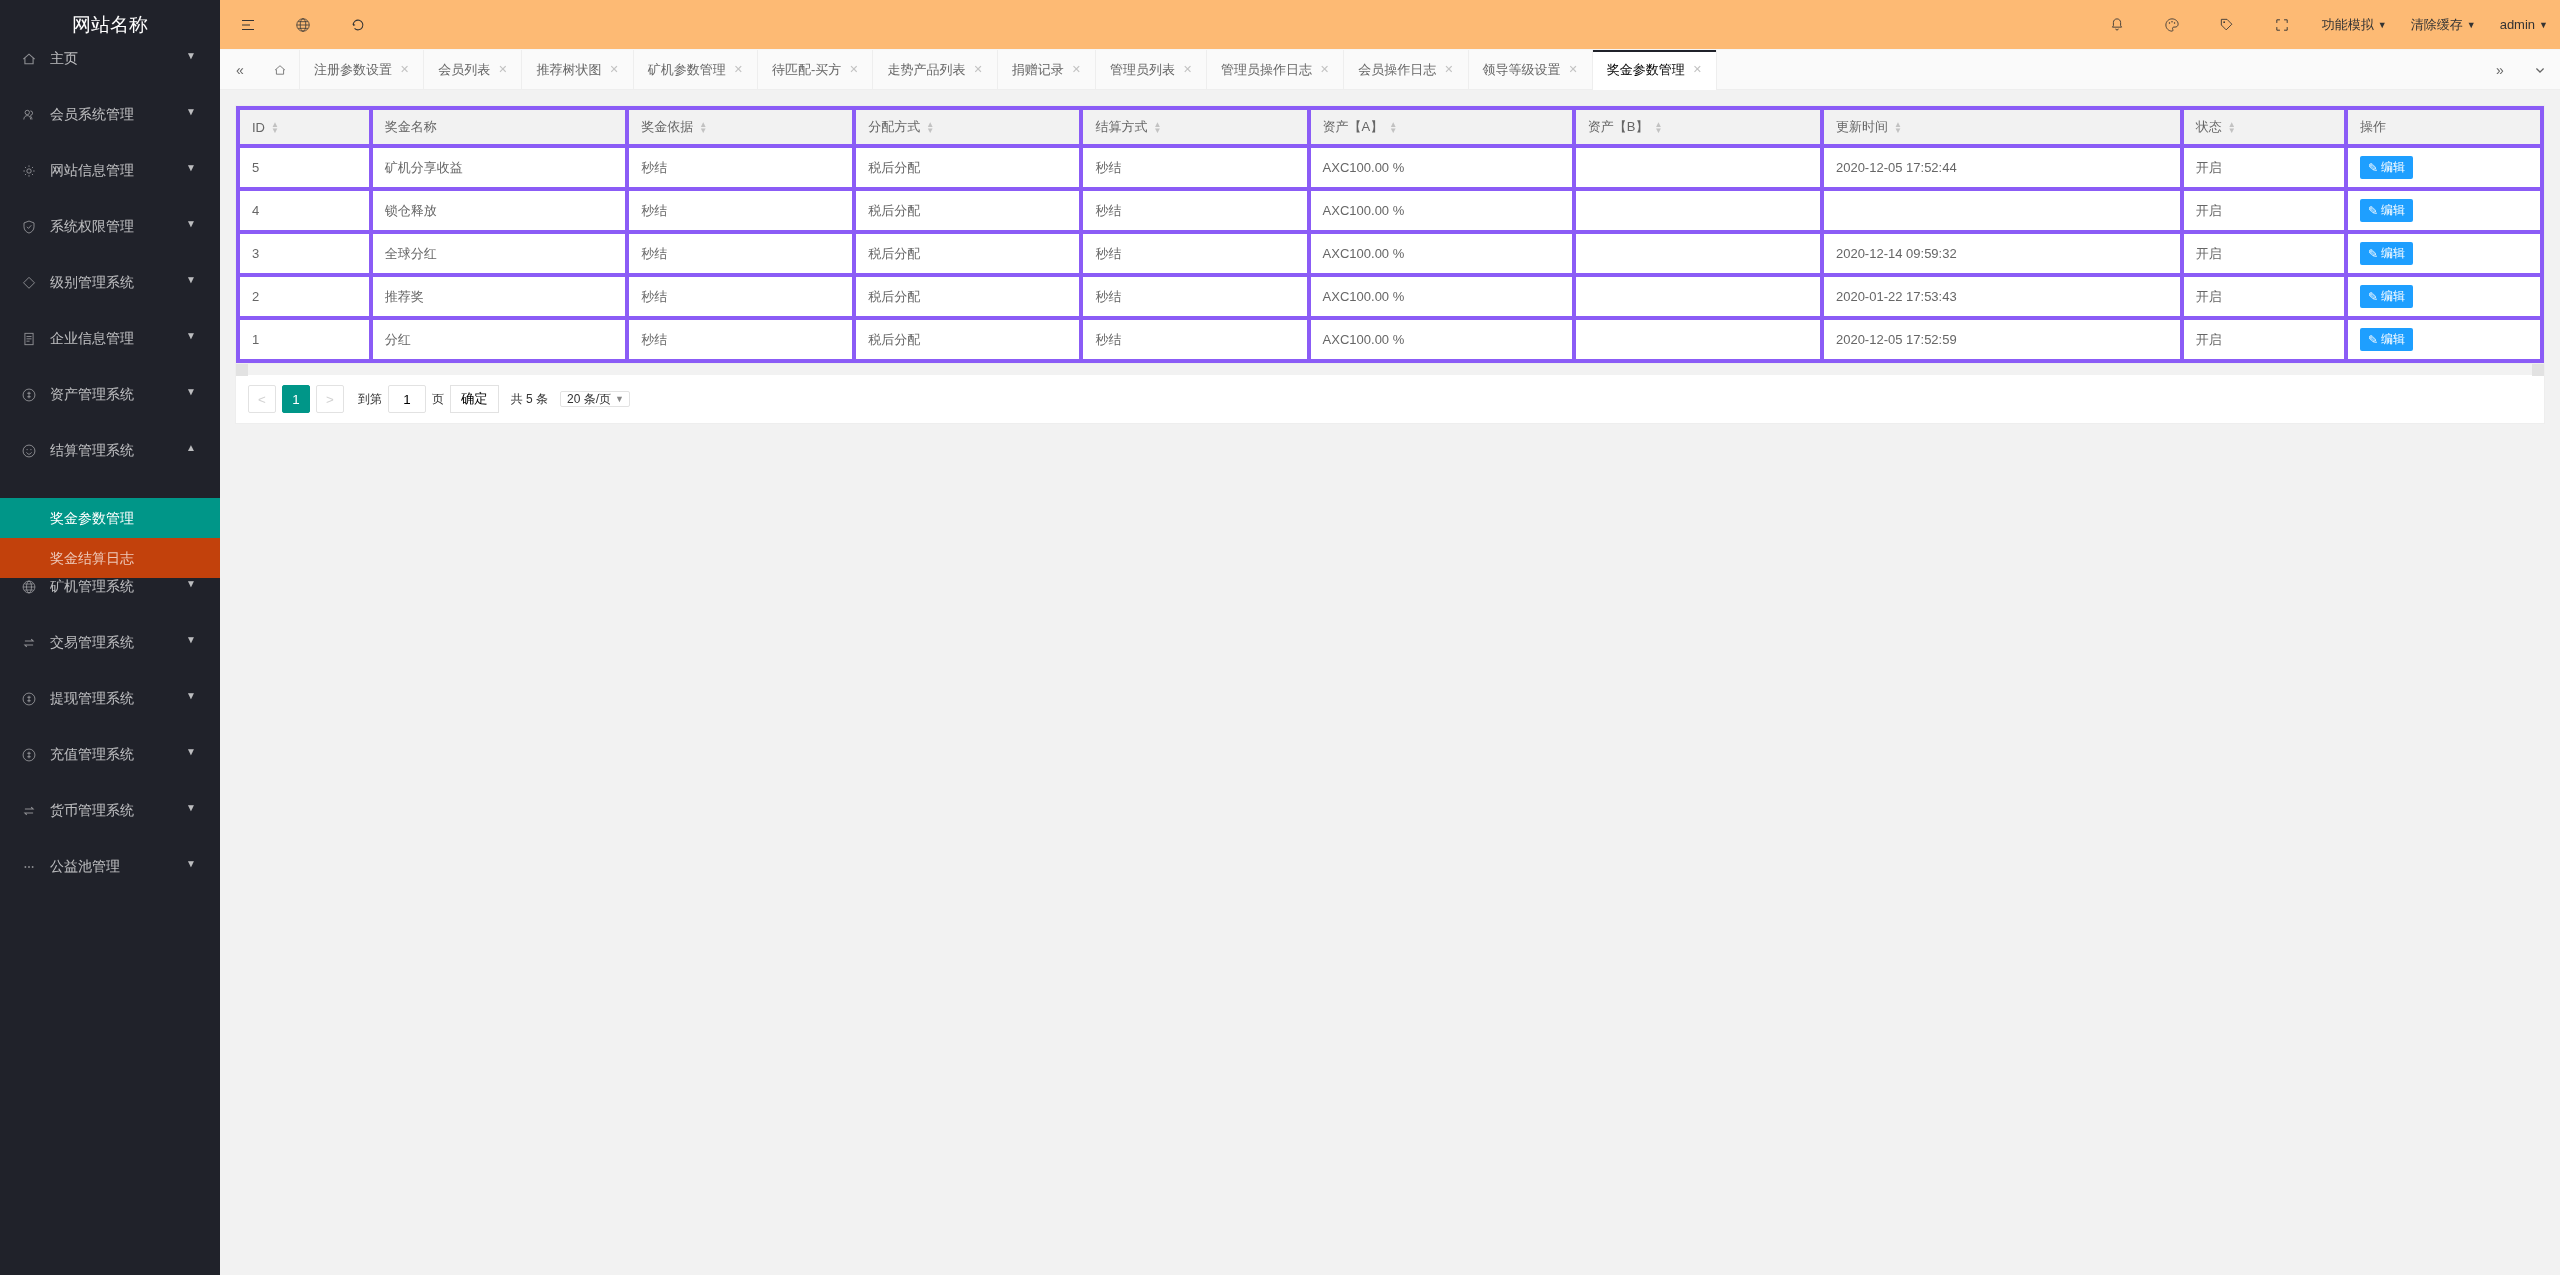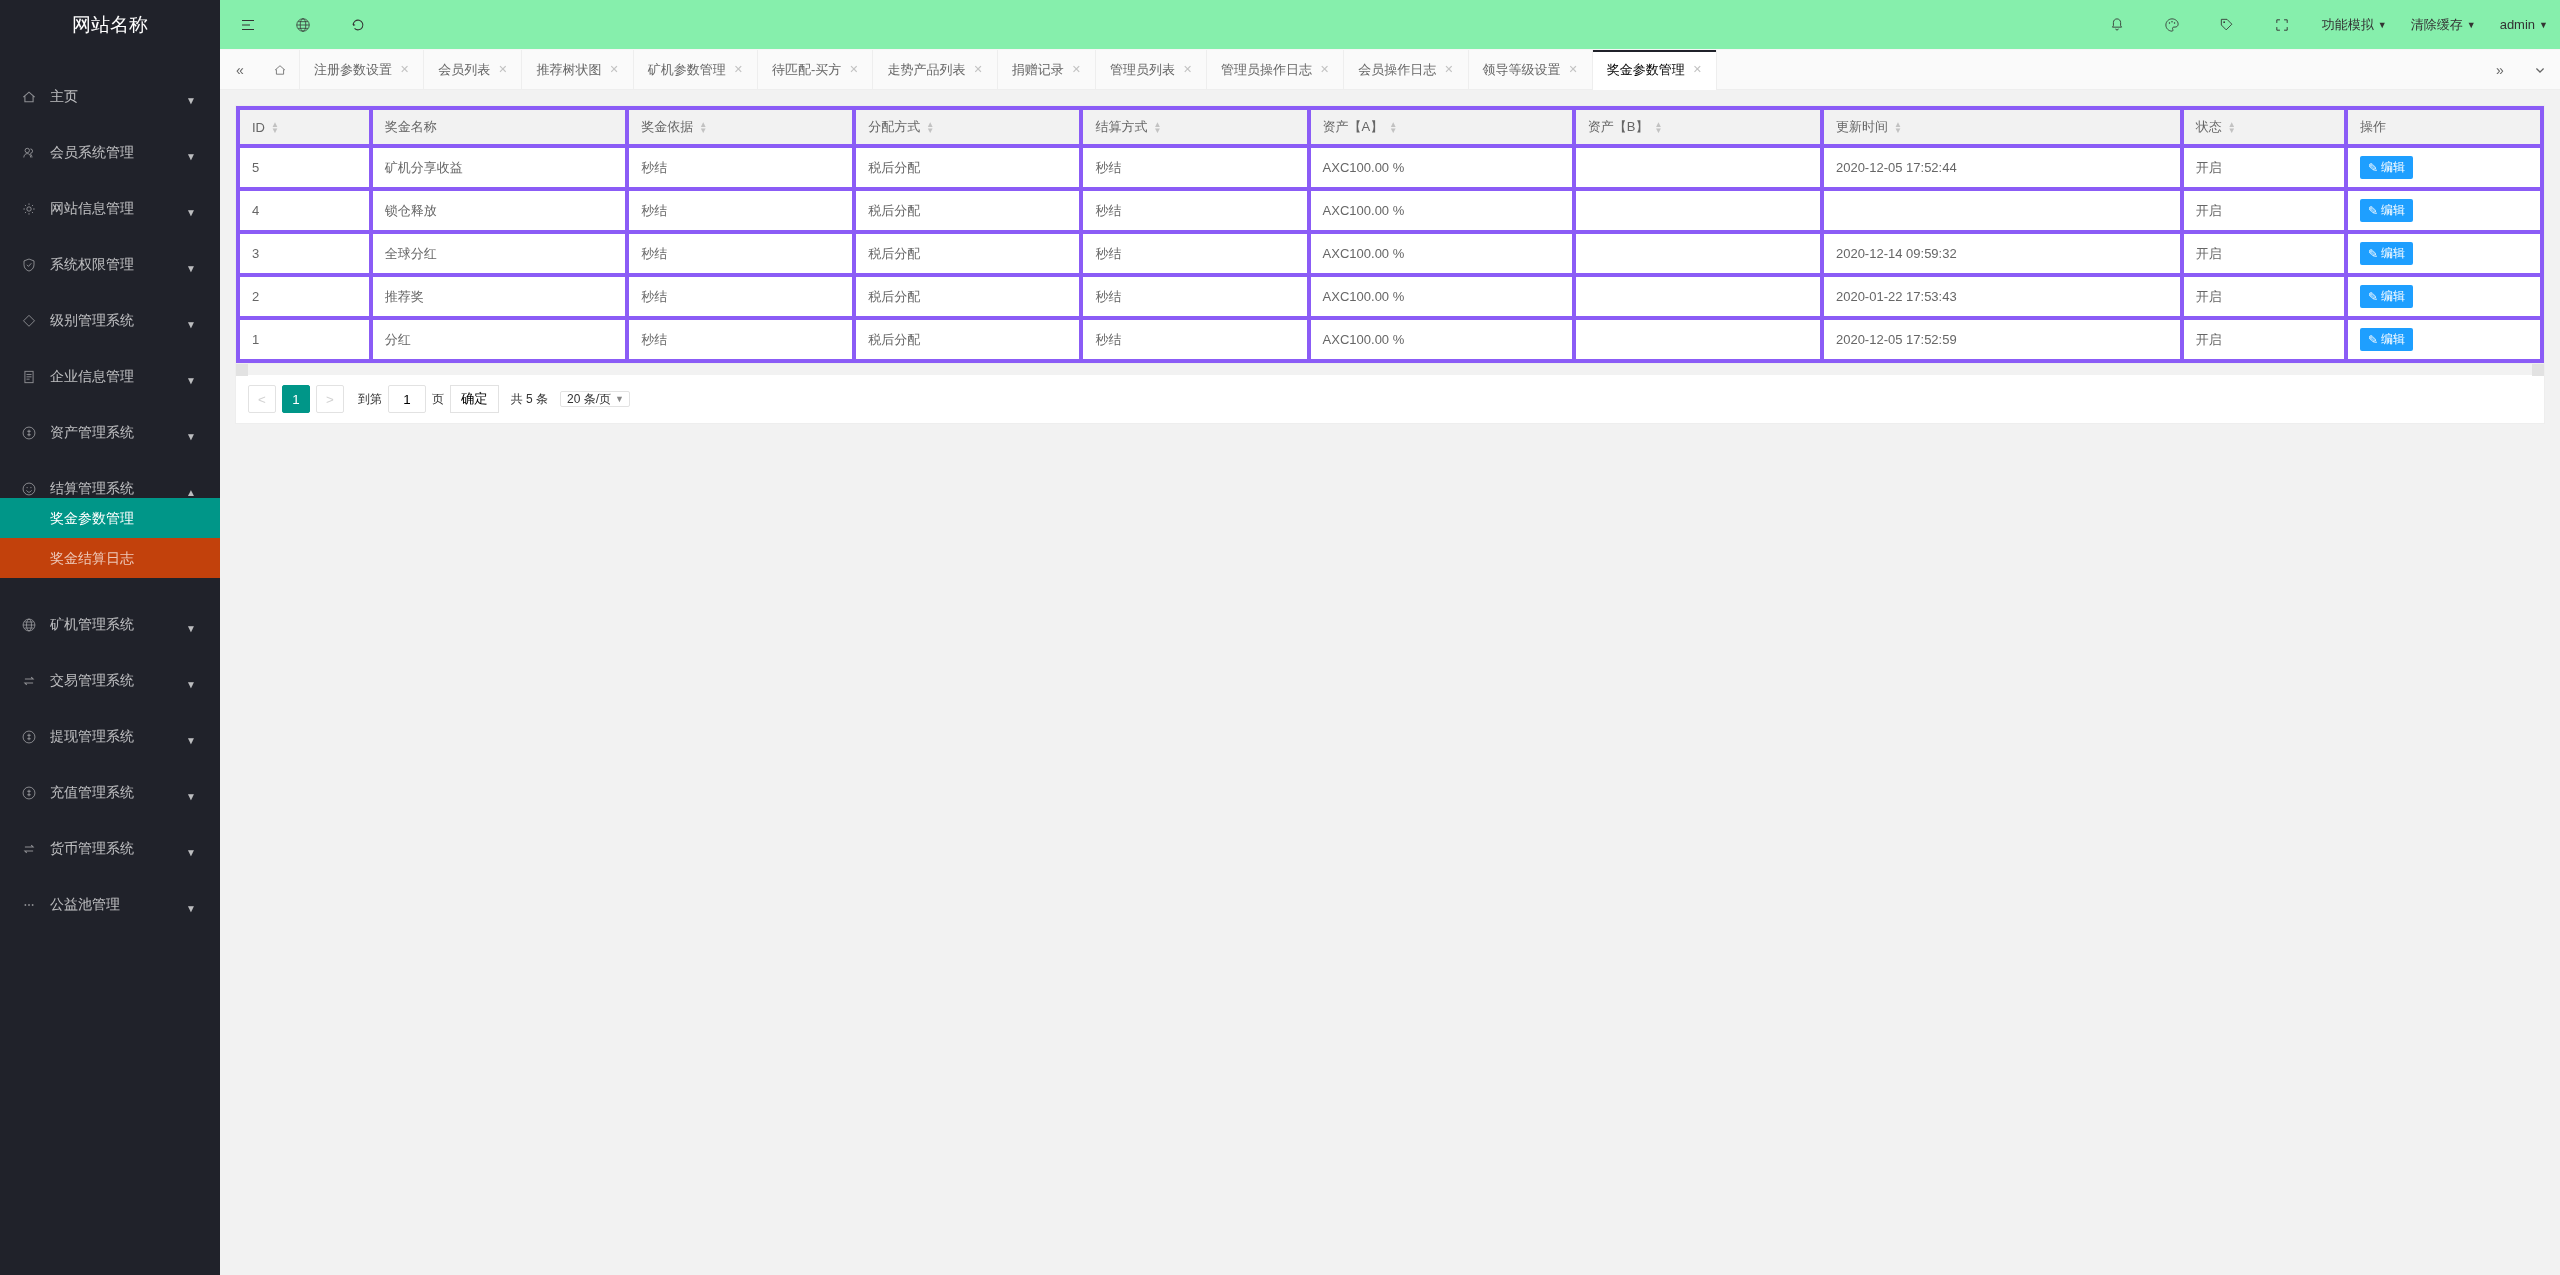--- a/index.html
+++ b/index.html
@@ -3,32 +3,32 @@
 <meta charset="utf-8">
 <style>
 * { margin: 0; padding: 0; box-sizing: border-box; }
 body { font-family: "Microsoft YaHei", Arial, sans-serif; font-size: 13px; color: #333; background: #f2f2f2; overflow: hidden; }
 .layout { display: flex; height: 100vh; }
 
 
 .sidebar { width: 220px; background: #20222A; color: #a4acb8; display: flex; flex-direction: column; flex-shrink: 0; }
 .logo { height: 50px; line-height: 50px; text-align: center; color: #fff; font-size: 19px; background: #20222A; }
 .side-menu { flex: 1; overflow-y: auto; }
-.menu-item { display: flex; align-items: flex-end; height: 56px; padding: 0 20px; cursor: pointer; position: relative; color: rgba(255,255,255,0.7); }
+.menu-item { display: flex; align-items: flex-start; height: 56px; padding: 0 20px; cursor: pointer; position: relative; color: rgba(255,255,255,0.7); }
 .menu-icon { width: 18px; height: 18px; margin-right: 12px; display: inline-flex; align-items: center; justify-content: center; opacity: 0.7; }
 .menu-label { flex: 1; font-size: 14px; }
 .chevron { width: 14px; font-size: 10px; }
 .submenu-item { height: 40px; line-height: 40px; padding-left: 50px; cursor: pointer; color: rgba(255,255,255,0.7); font-size: 14px; background: #c2410c; }
 .submenu-item.active { background: #009688; color: #fff; }
 
 
 .main { flex: 1; display: flex; flex-direction: column; min-width: 0; }
 
 
-.topbar { height: 50px; background: #86efac; display: flex; align-items: center; border-bottom: 1px solid #f6f6f6; text-align: center; }
+.topbar { height: 50px; background: #fdba74; display: flex; align-items: center; border-bottom: 1px solid #f6f6f6; text-align: center; }
 .top-left { display: flex; align-items: center; }
 .top-right { display: flex; align-items: center; margin-left: auto; }
 .top-icon-btn { width: 55px; height: 50px; display: flex; align-items: center; justify-content: center; cursor: pointer; color: #333; }
 .top-text-btn { padding: 0 12px; height: 50px; display: flex; align-items: center; cursor: pointer; font-size: 13px; }
 .caret-down { font-size: 9px; margin-left: 4px; }
 
 
 .tabs-row { height: 40px; background: #fafafa; display: flex; align-items: center; border-bottom: 1px solid #eee; }
 .tab-nav { width: 40px; height: 40px; display: flex; align-items: center; justify-content: center; cursor: pointer; color: #666; font-size: 14px; }
 .tabs-list { flex: 1; display: flex; overflow: hidden; height: 40px; }

